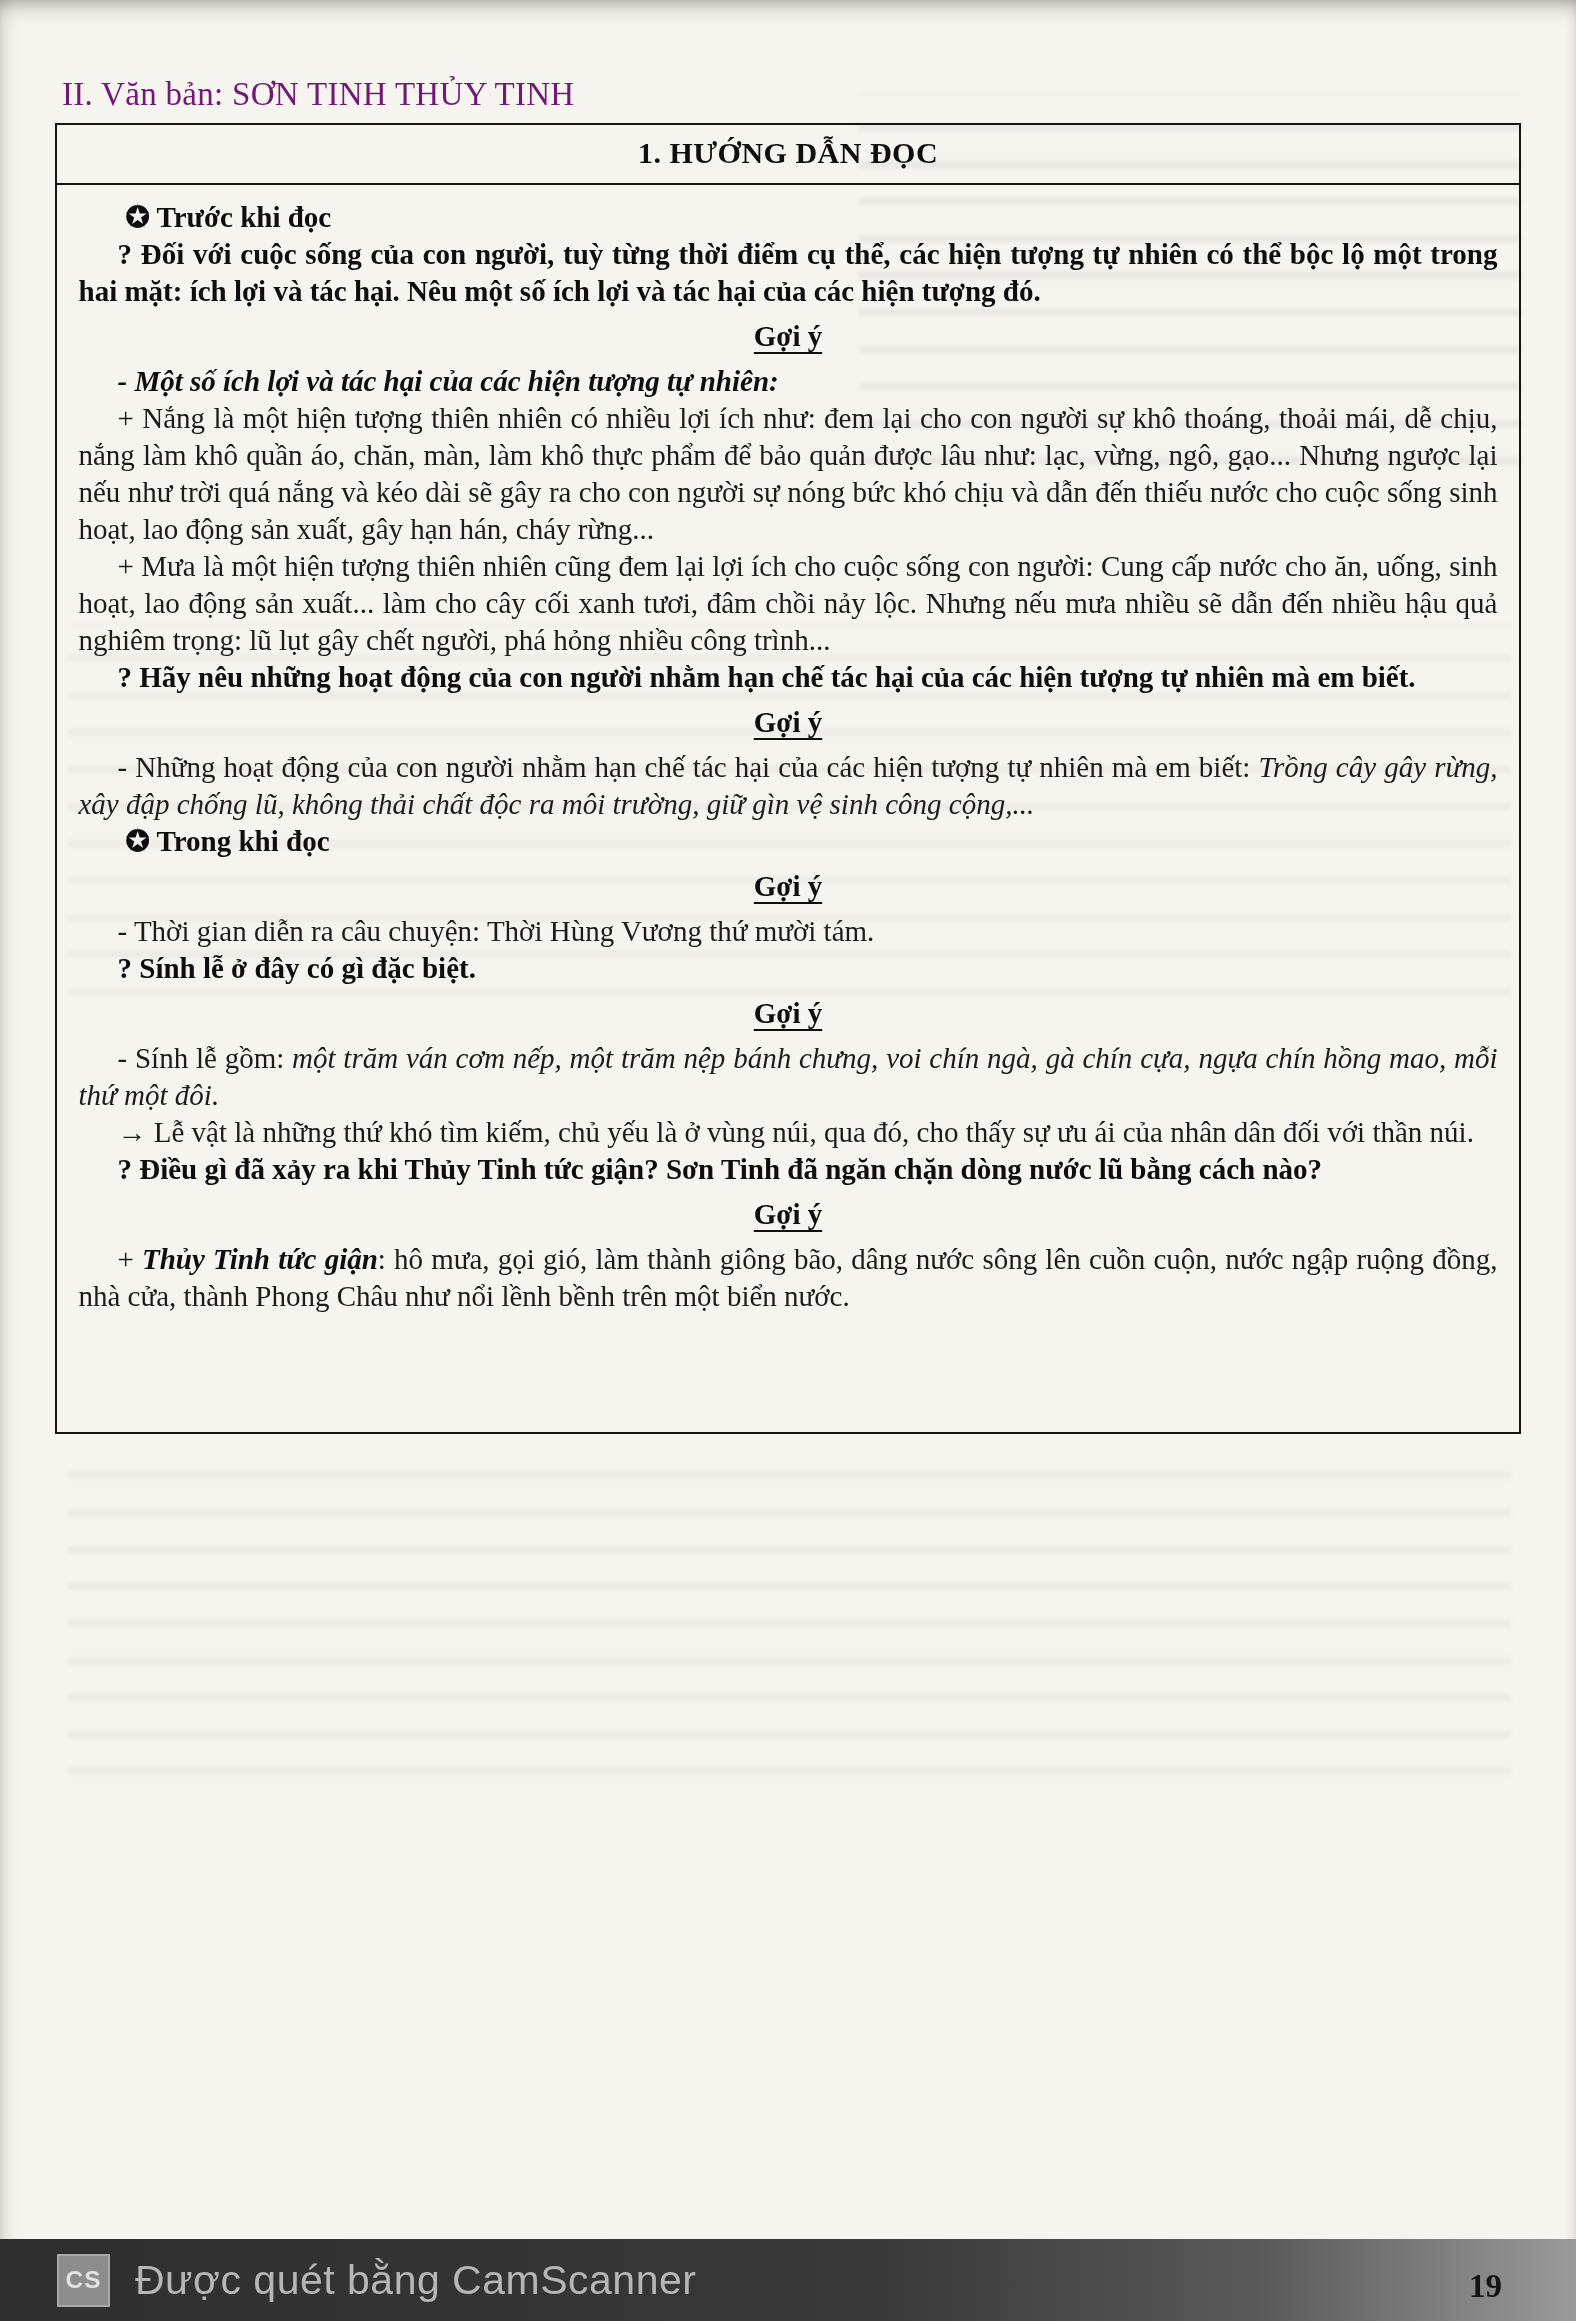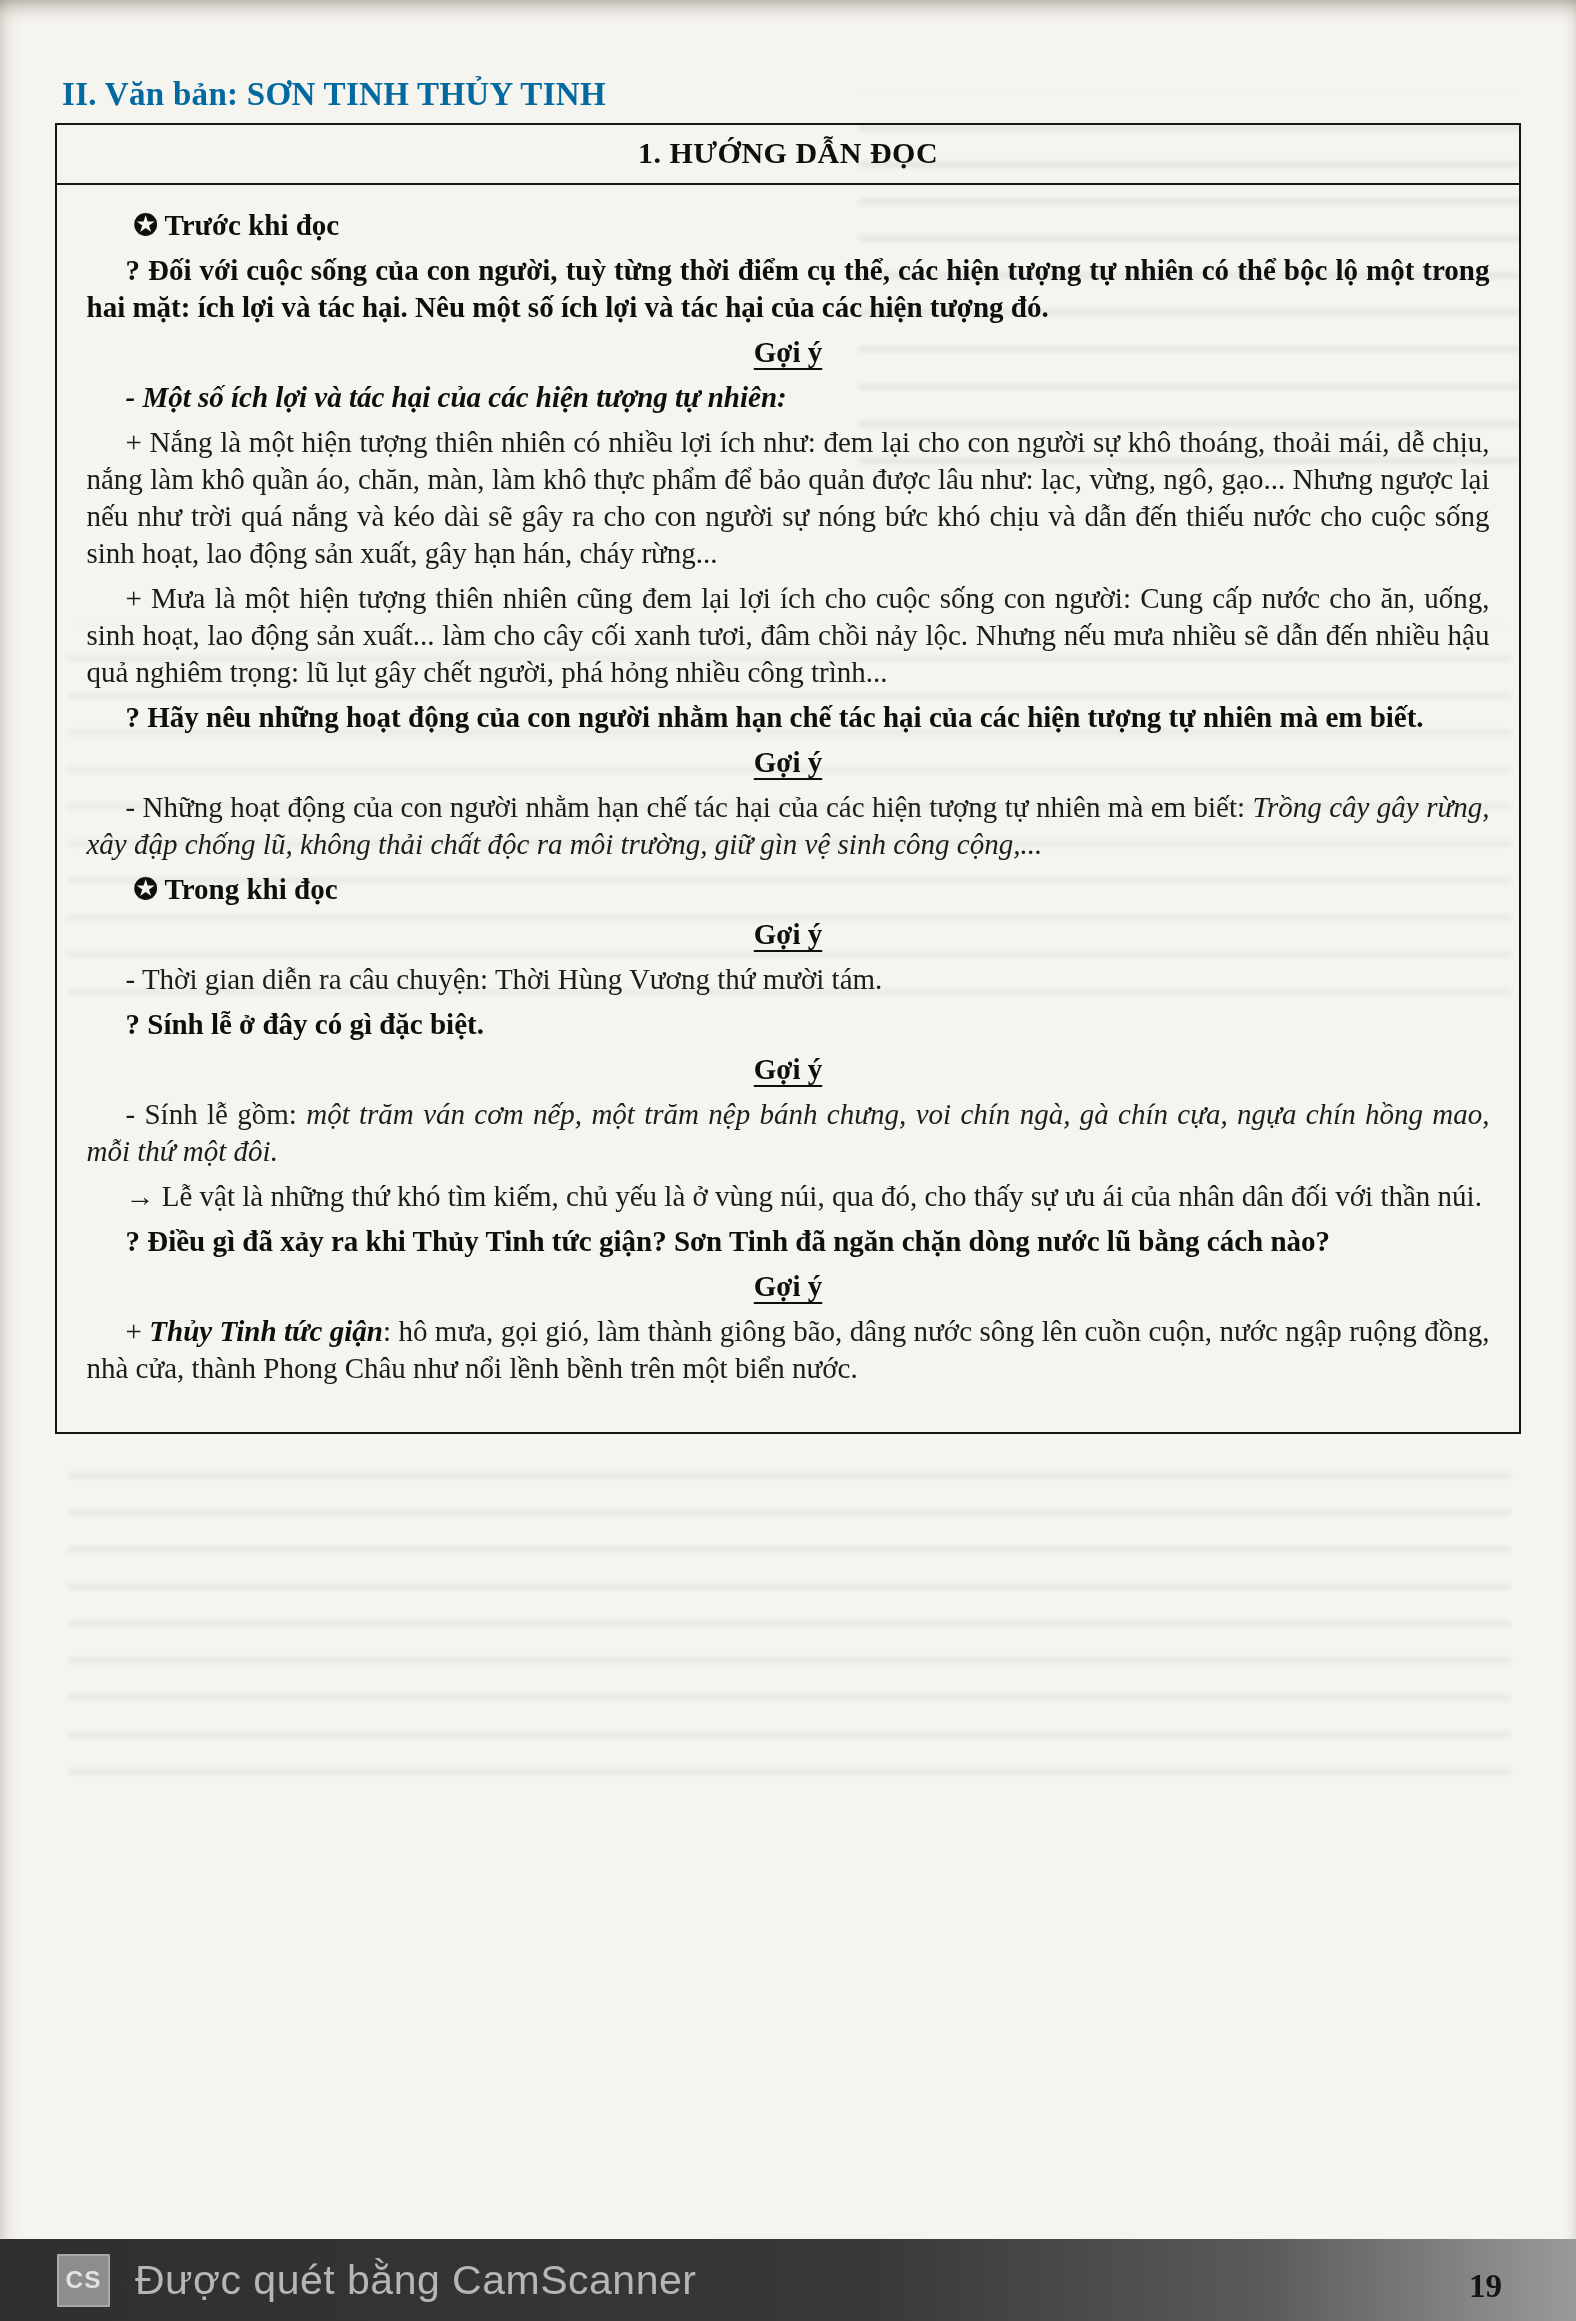--- a/index.html
+++ b/index.html
@@ -18,42 +18,42 @@
   }
   
   .bleed{position:absolute;pointer-events:none;filter:blur(2px);opacity:.07;
          background:repeating-linear-gradient(0deg,#3c4a63 0 6.8px,transparent 6.8px 37px);}
   .bleed-1{left:858px;top:93px;width:663px;height:371px;}
   .bleed-2{left:68px;top:624px;width:1443px;height:371px;opacity:.05;}
   .bleed-3{left:68px;top:1463px;width:1443px;height:312px;opacity:.06;}
 
   .doc-title{
     margin:0;padding:76px 59px 9.8px 62px;
-    font-size:33px;font-weight:700;letter-spacing:0.3px;
-    color:#0369a1;
+    font-size:33px;font-weight:400;letter-spacing:0.3px;
+    color:#701a75;
   }
   .guide-box{
     margin:0 55px;
     border:2.9px solid #161616;
     min-height:1307px;
     background:rgba(255,255,255,.0);
     position:relative;z-index:2;
   }
   .box-title{
     text-align:center;
     font-size:30px;font-weight:700;letter-spacing:0.5px;
     padding:11.7px 0 12.7px 0;
     border-bottom:2.9px solid #161616;
     color:#0f0f0f;
   }
   .box-body{
     padding:13.7px 21.5px 25px 21.5px;
     font-size:29px;line-height:37px;
   }
-  .para{margin:8px;text-align:justify;text-indent:39px;color:#1c1c1c;}
+  .para{margin:0;text-align:justify;text-indent:39px;color:#1c1c1c;}
   .q{font-weight:700;color:#0e0e0e;}
   .goiy{
     text-align:center;text-indent:0;font-weight:700;color:#0e0e0e;
     text-decoration:underline;text-underline-offset:5.9px;
     margin:8px 0;
   }
   .marker{font-weight:700;text-indent:47px;color:#0e0e0e;}
   .i{font-style:italic;}
   .bi{font-weight:700;font-style:italic;color:#0e0e0e;}
   .para.bi-line{font-weight:700;font-style:italic;color:#0e0e0e;}

